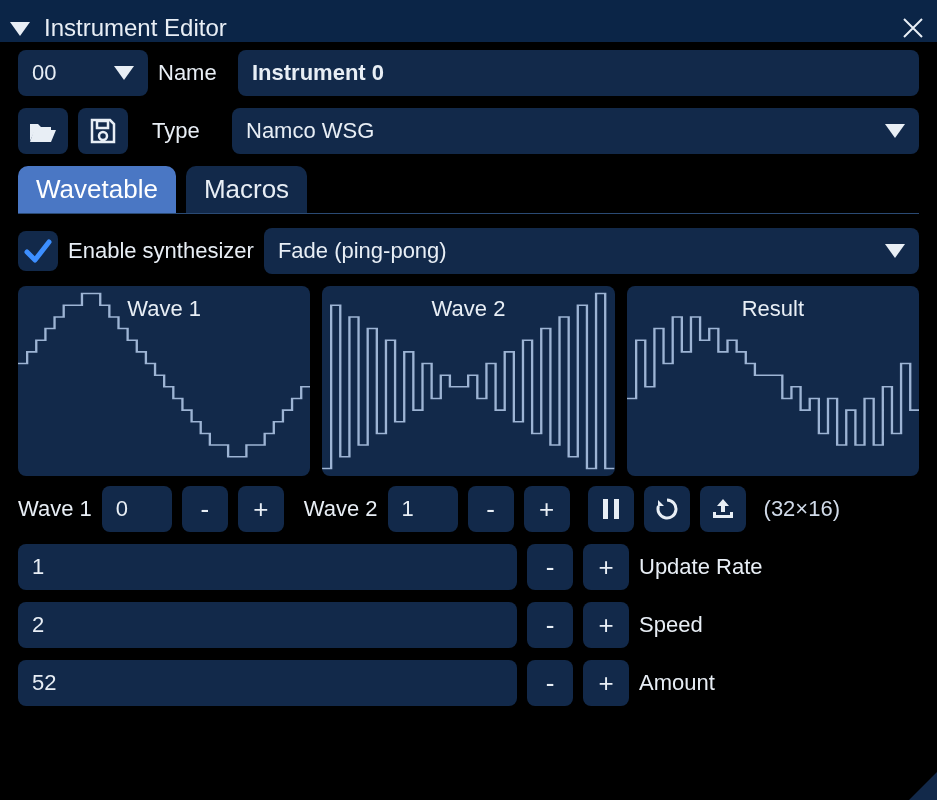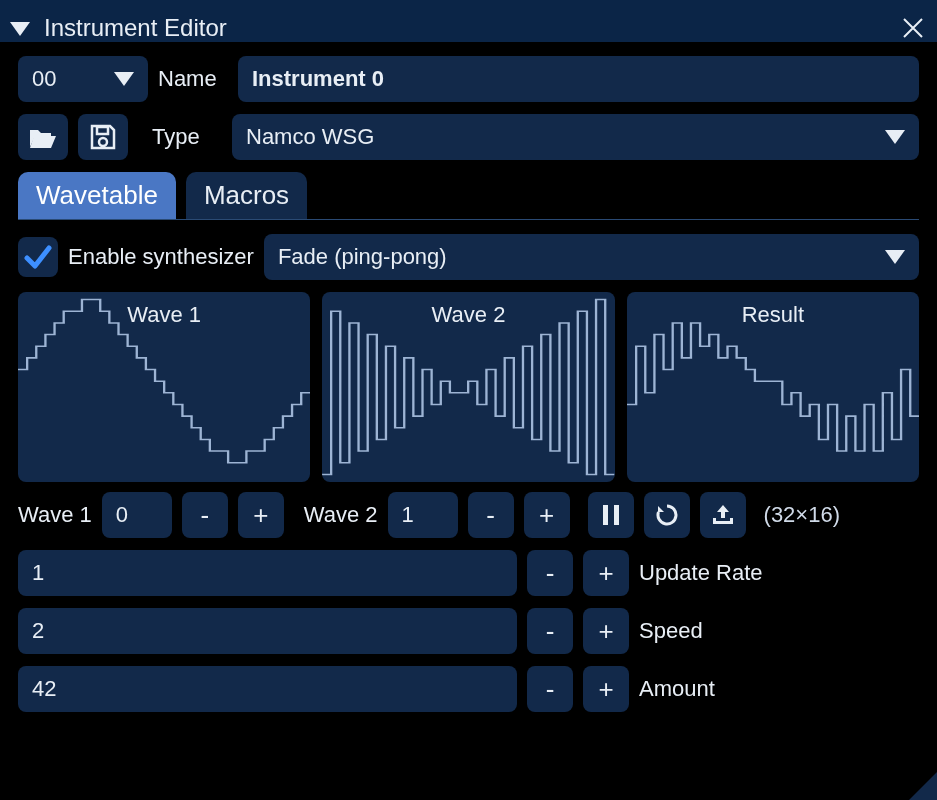--- a/index.html
+++ b/index.html
@@ -30,21 +30,21 @@
   .titlebar .title {
     font-size: 24px;
     flex: 1;
   }
   .close-x {
     width: 28px; height: 28px;
     display:flex; align-items:center; justify-content:center;
     cursor:pointer;
   }
   .content {
-    padding: 14px 18px;
+    padding: 8px 18px;
   }
   .row {
     display: flex;
     align-items: center;
     gap: 10px;
     margin-bottom: 12px;
   }
   .box {
     background: #12294a;
     border-radius: 8px;
@@ -310,21 +310,21 @@
       <div class="input-box">
         <span>2</span>
       </div>
       <div class="btn">-</div>
       <div class="btn">+</div>
       <span style="min-width:280px">Speed</span>
     </div>
 
     <div class="row">
       <div class="input-box">
-        <span>42</span>
+        <span>52</span>
       </div>
       <div class="btn">-</div>
       <div class="btn">+</div>
       <span style="min-width:280px">Amount</span>
     </div>
 
 
   </div>
 
   <div class="resize-grip"></div>

